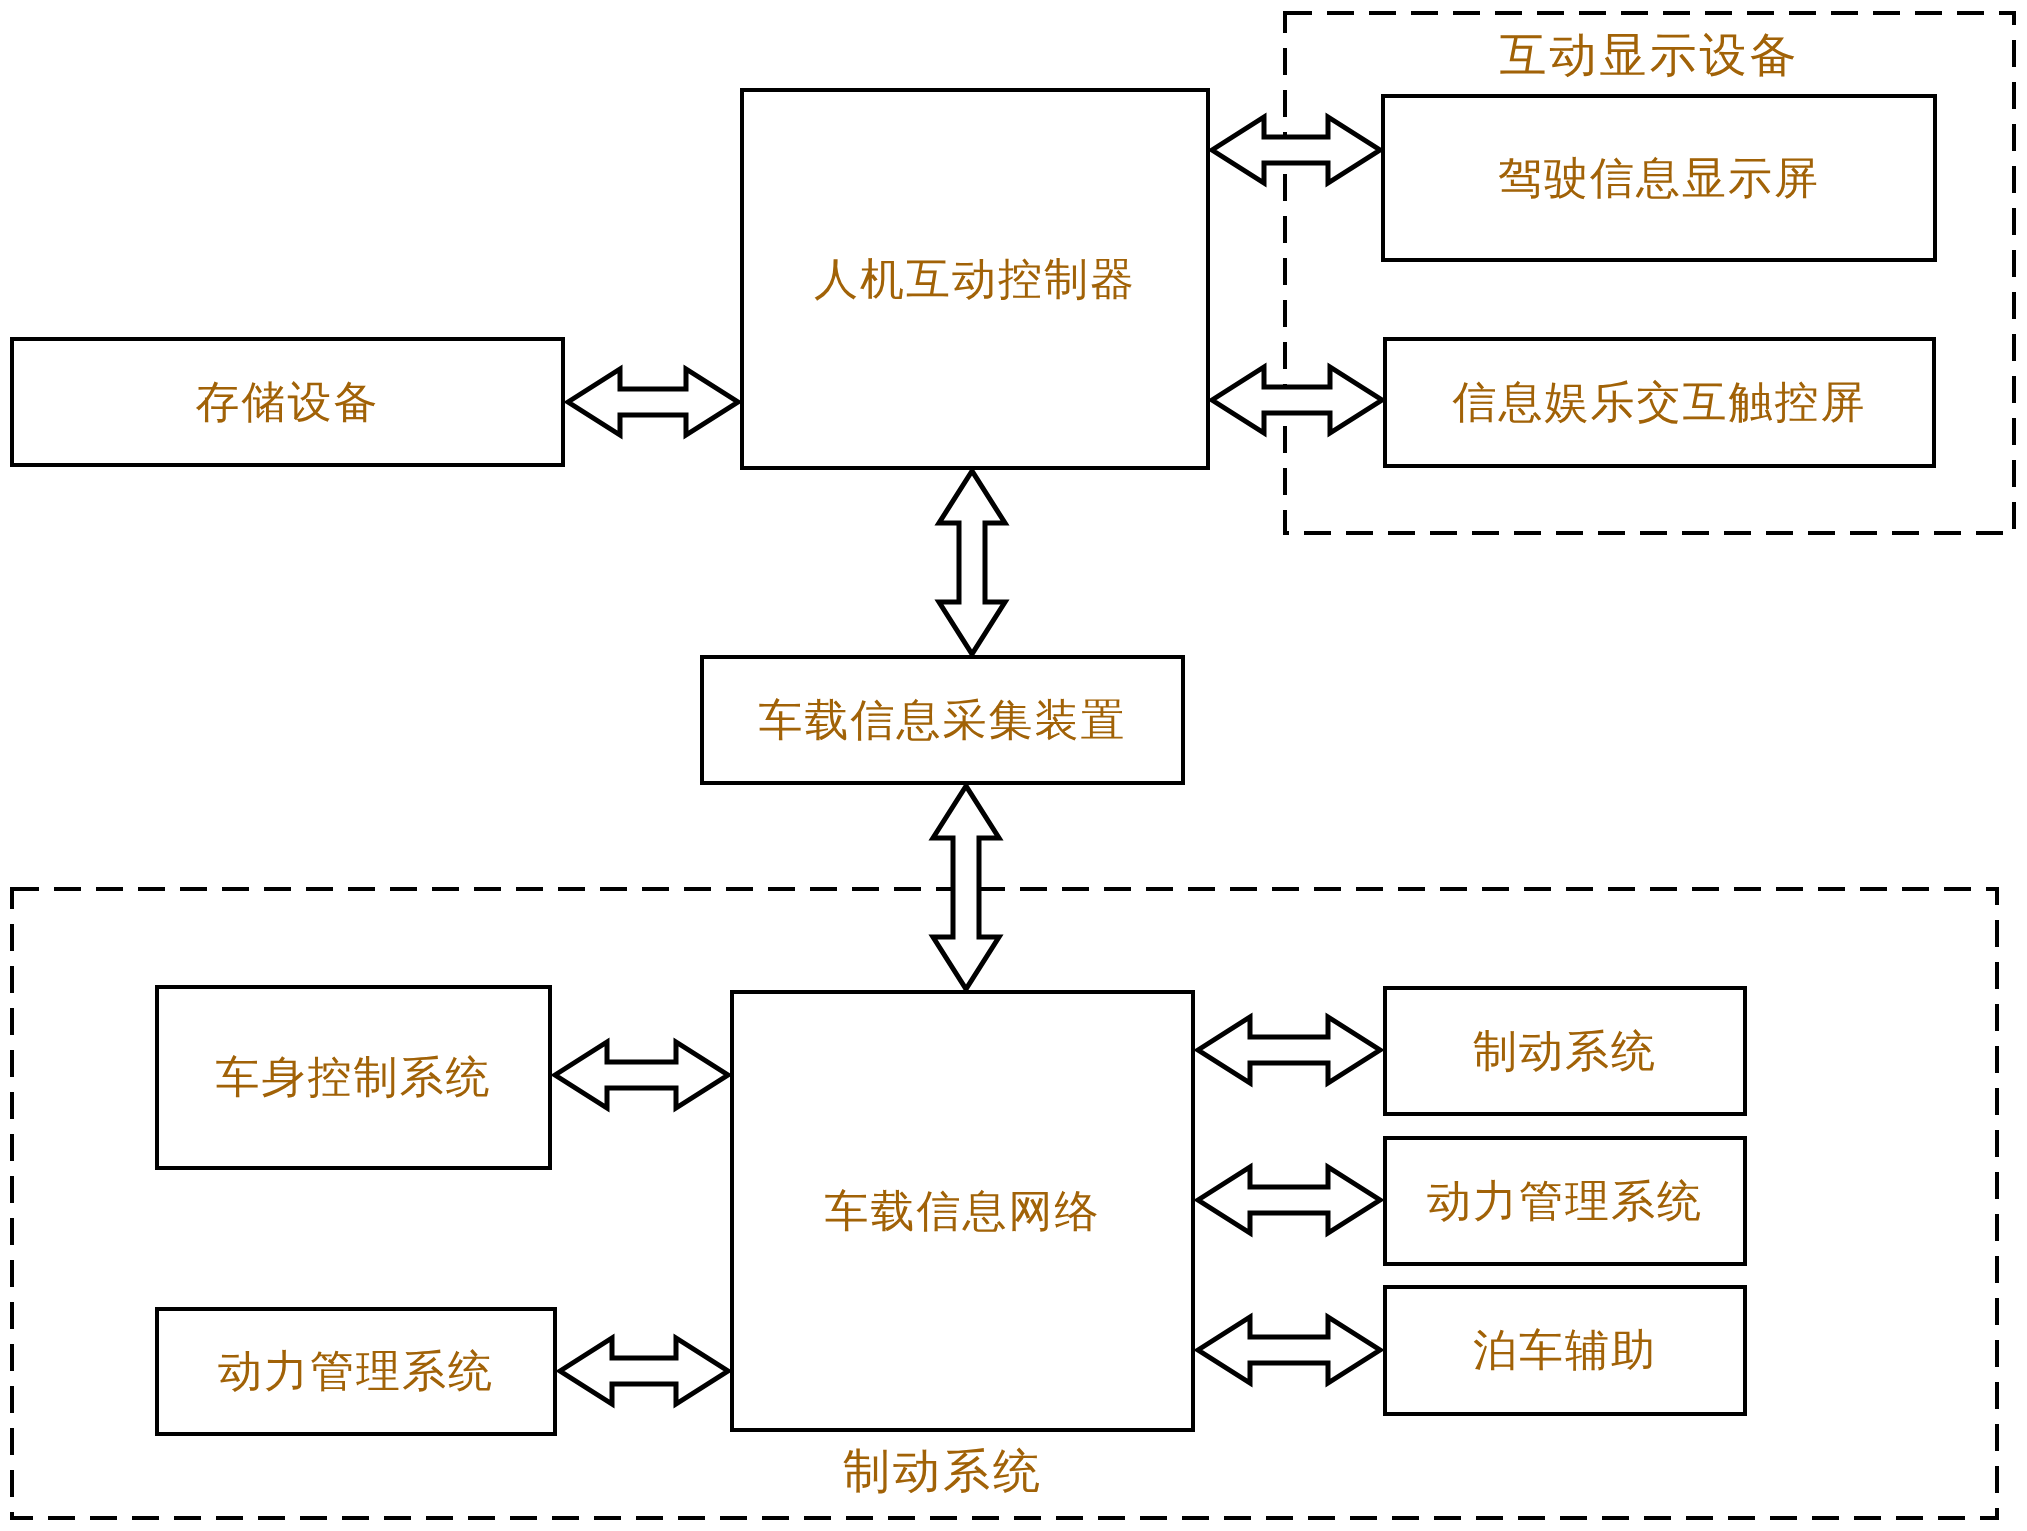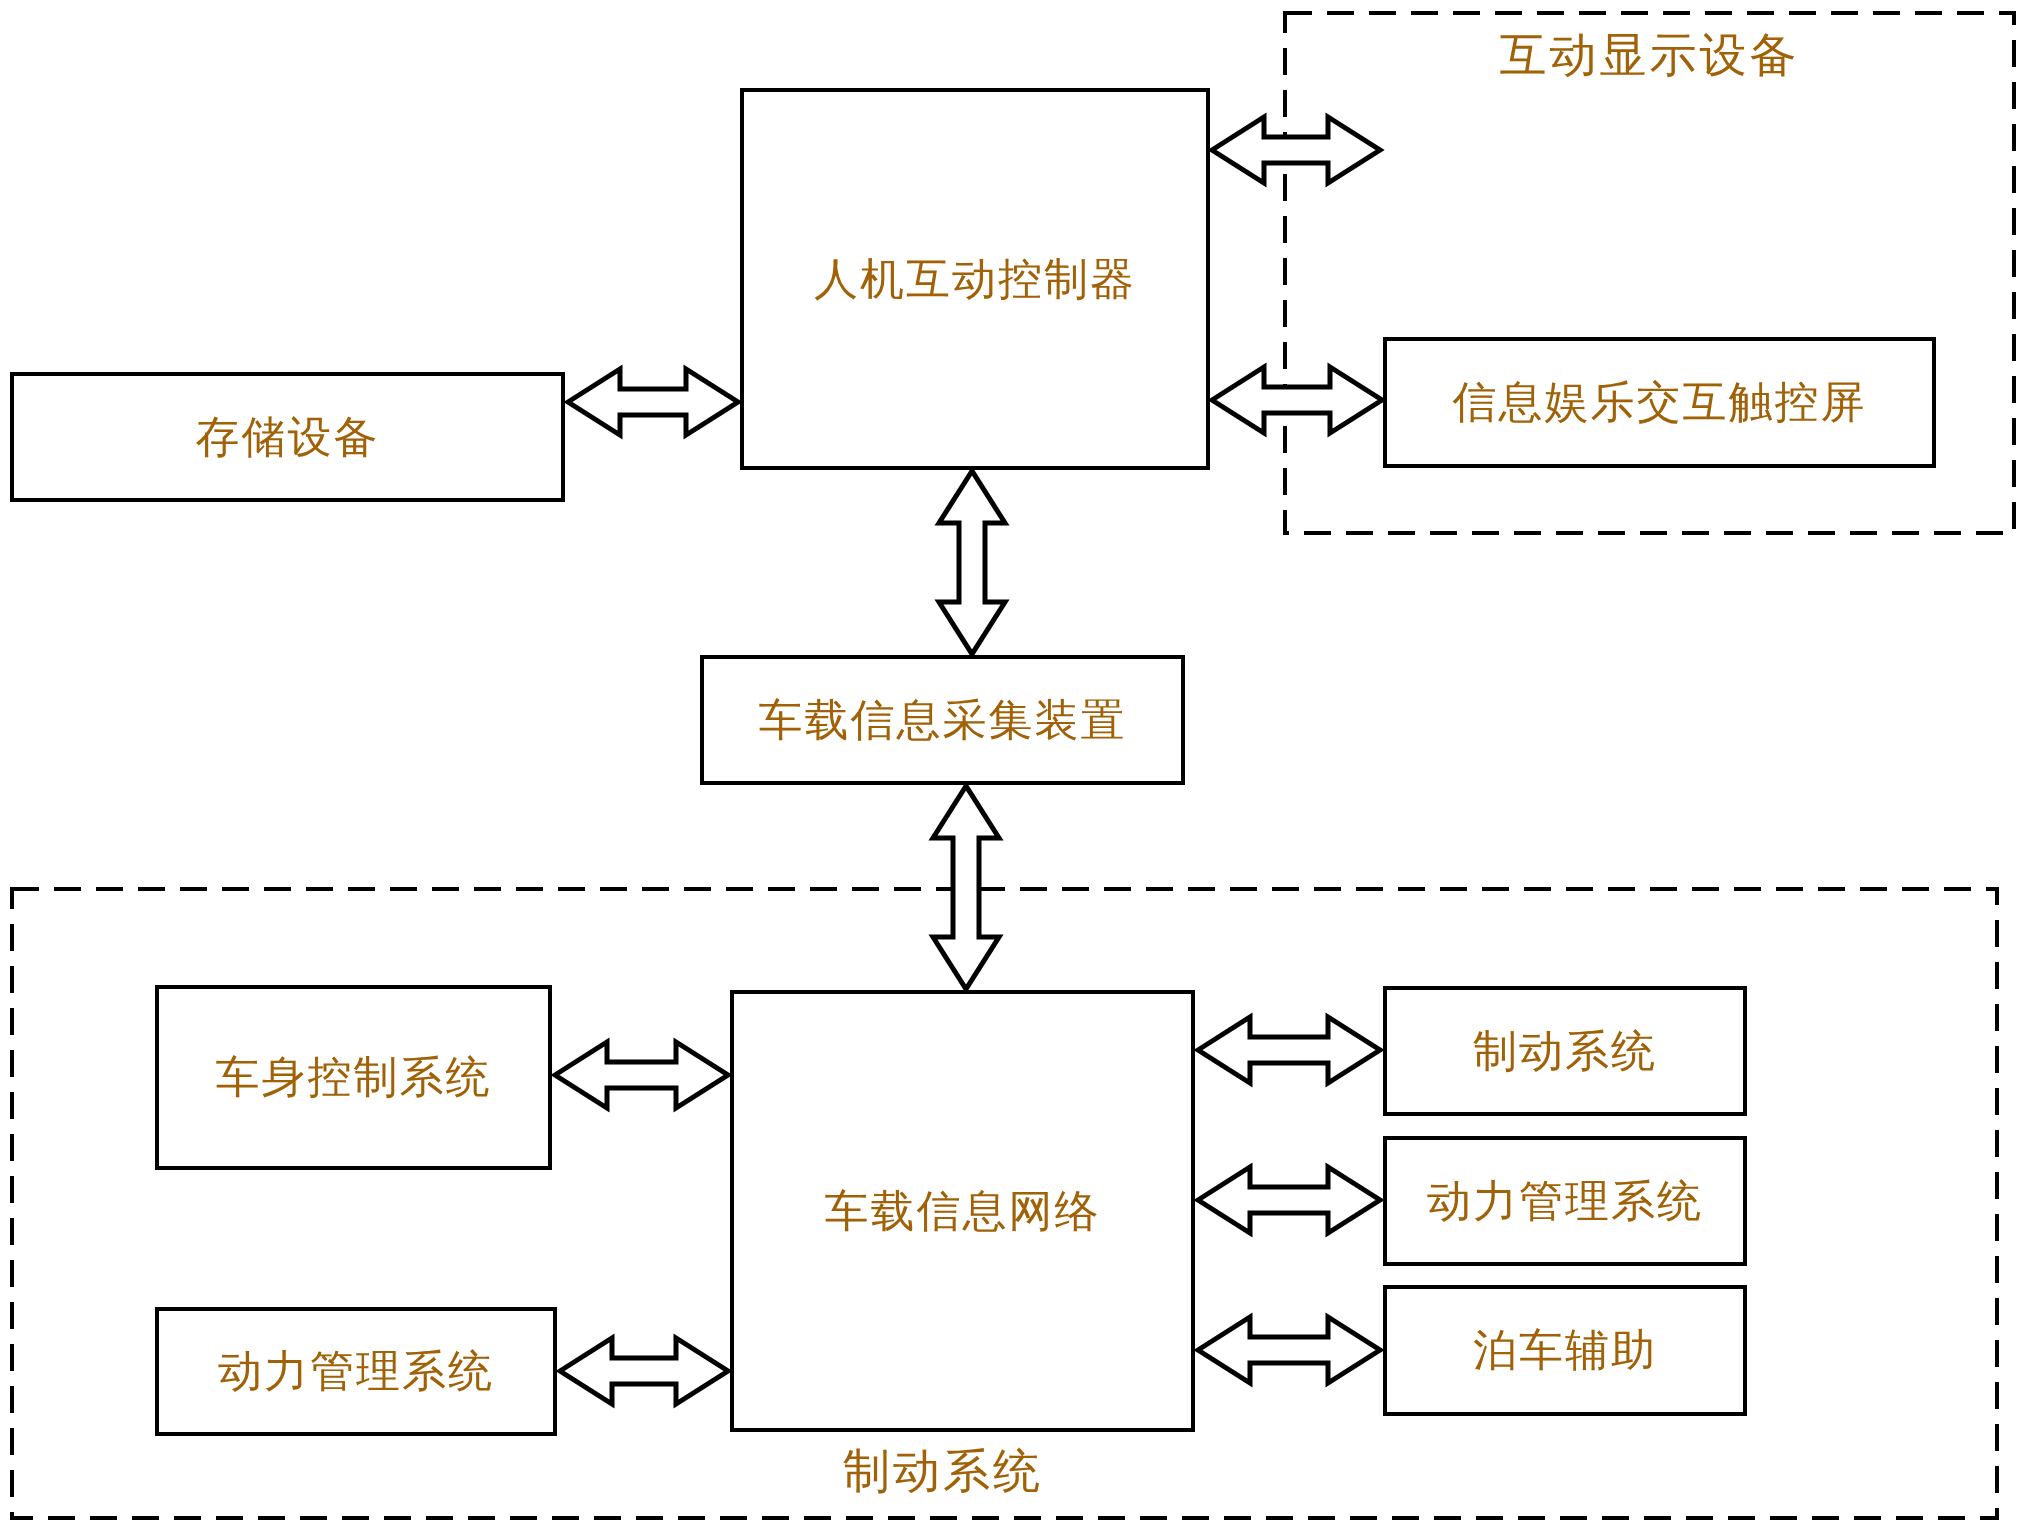--- a/index.html
+++ b/index.html
@@ -30,21 +30,21 @@
     white-space: nowrap;
   }
   .group-label {
     position: absolute;
     font-size: 47px;
     letter-spacing: 3px;
     white-space: nowrap;
   }
   
   .b-main         { left: 740px;  top: 88px;   width: 470px; height: 382px; }
-  .b-storage      { left: 10px;   top: 337px;  width: 555px; height: 130px; margin-top: 35px; }
+  .b-storage      { left: 10px;   top: 337px;  width: 555px; height: 130px; }
   .b-driving      { left: 1381px; top: 94px;   width: 556px; height: 168px; }
   .b-infotain     { left: 1383px; top: 337px;  width: 553px; height: 131px; }
   .b-collector    { left: 700px;  top: 655px;  width: 485px; height: 130px; }
   .b-network      { left: 730px;  top: 990px;  width: 465px; height: 442px; }
   .b-body         { left: 155px;  top: 985px;  width: 397px; height: 185px; }
   .b-powerleft    { left: 155px;  top: 1307px; width: 402px; height: 129px; }
   .b-brake        { left: 1383px; top: 986px;  width: 364px; height: 130px; }
   .b-powerright   { left: 1383px; top: 1136px; width: 364px; height: 130px; }
   .b-parking      { left: 1383px; top: 1285px; width: 364px; height: 131px; }
   .l-displaygroup { left: 1285px; top: 24px;   width: 729px; text-align: center; }
@@ -78,20 +78,23 @@
   <div class="group-label l-vehiclegroup">制动系统</div>
 
   <div class="box b-main">
     <span>人机互动控制器</span>
   </div>
 
   <div class="box b-storage">
     <span>存储设备</span>
   </div>
 
+  <div class="box b-driving">
+    <span>驾驶信息显示屏</span>
+  </div>
 
   <div class="box b-infotain">
     <span>信息娱乐交互触控屏</span>
   </div>
 
   <div class="box b-collector">
     <span>车载信息采集装置</span>
   </div>
 
   <div class="box b-network">

